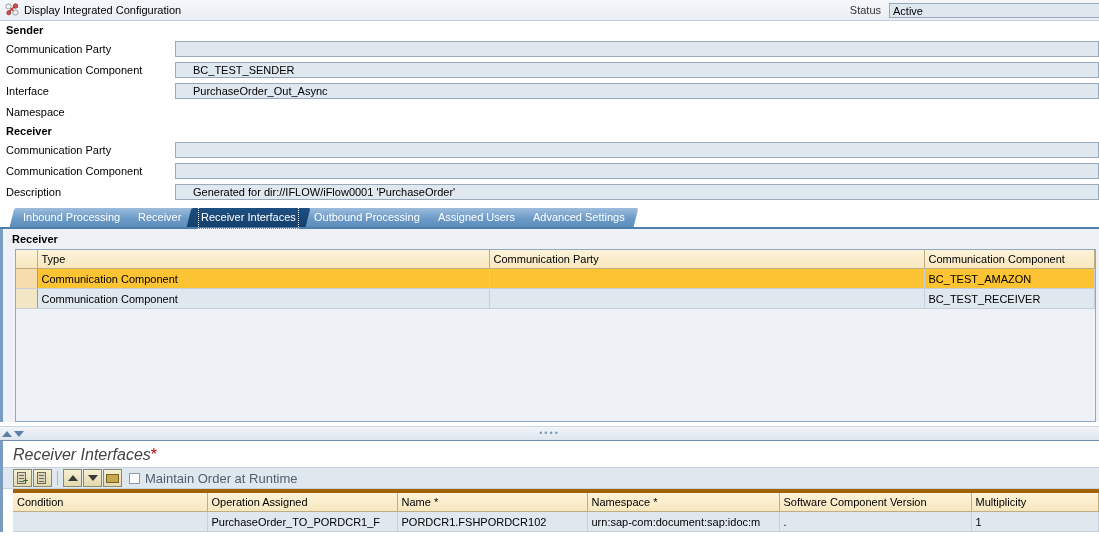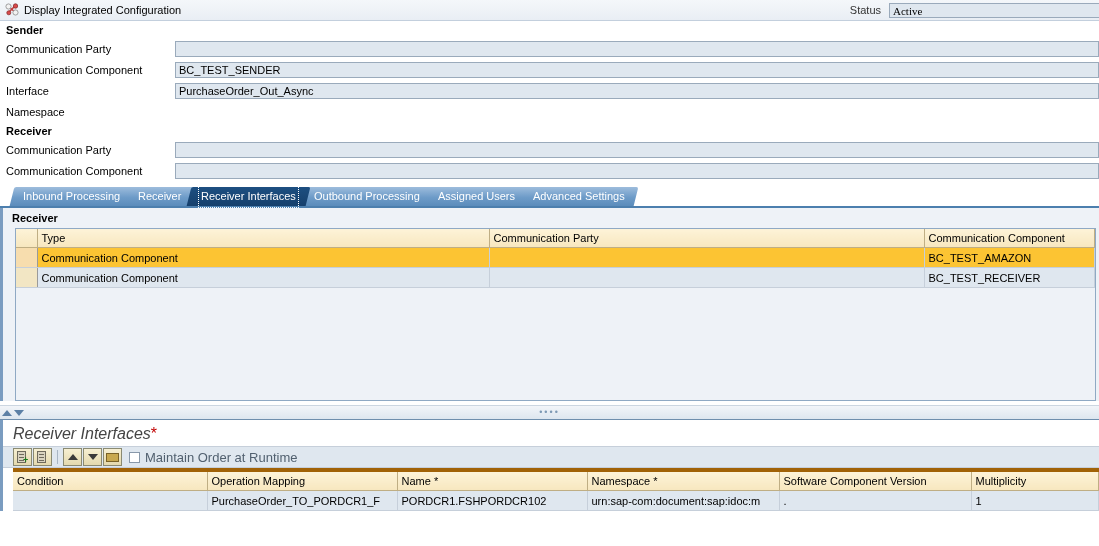--- a/index.html
+++ b/index.html
@@ -51,21 +51,20 @@
     background: #dfe7ef;
     border: 1px solid #9aaabb;
     border-right: none;
     box-sizing: border-box;
     font-size: 11px;
     line-height: 14px;
     padding-left: 3px;
     color: #000;
     overflow: hidden;
     white-space: nowrap;
-    font-family: Liberation Serif, serif;
   }
 
   
   .form-area {
     padding: 0;
     background: #ffffff;
   }
   .group-title {
     font-weight: bold;
     font-size: 11px;
@@ -87,21 +86,21 @@
     white-space: nowrap;
   }
   .field-input {
     flex: 1 1 auto;
     height: 16px;
     background: #dfe7ef;
     border: 1px solid #9aaabb;
     box-sizing: border-box;
     font-size: 11px;
     line-height: 14px;
-    padding-left: 3px;
+    padding-left: 17px;
     color: #000;
     white-space: nowrap;
     overflow: hidden;
     margin-right: 0px;
   }
 
   
   .tabstrip {
     height: 21px;
     margin-top: 4px;
@@ -403,20 +402,24 @@
 <div class="form-area">
   <div class="group-title">Receiver</div>
 
   <div class="field-row">
     <div class="field-label">Communication Party</div>
     <div class="field-input"></div>
   </div>
   <div class="field-row">
     <div class="field-label">Communication Component</div>
     <div class="field-input"></div>
+  </div>
+  <div class="field-row">
+    <div class="field-label">Description</div>
+    <div class="field-input">Generated for dir://IFLOW/iFlow0001 'PurchaseOrder'</div>
   </div>
 </div>
 
 <div class="tabstrip">
   <div class="tab">
     <span>Inbound Processing</span>
   </div>
   <div class="tab">
     <span>Receiver</span>
   </div>
@@ -514,21 +517,21 @@
         <col style="width:194px">
         <col style="width:190px">
         <col style="width:190px">
         <col style="width:192px">
         <col style="width:192px">
         <col>
       </colgroup>
       <thead>
         <tr>
           <th>Condition</th>
-          <th>Operation Mapping</th>
+          <th>Operation Assigned</th>
           <th>Name *</th>
           <th>Namespace *</th>
           <th>Software Component Version</th>
           <th>Multiplicity</th>
         </tr>
       </thead>
       <tbody>
         <tr>
           <td></td>
           <td>PurchaseOrder_TO_PORDCR1_F</td>

